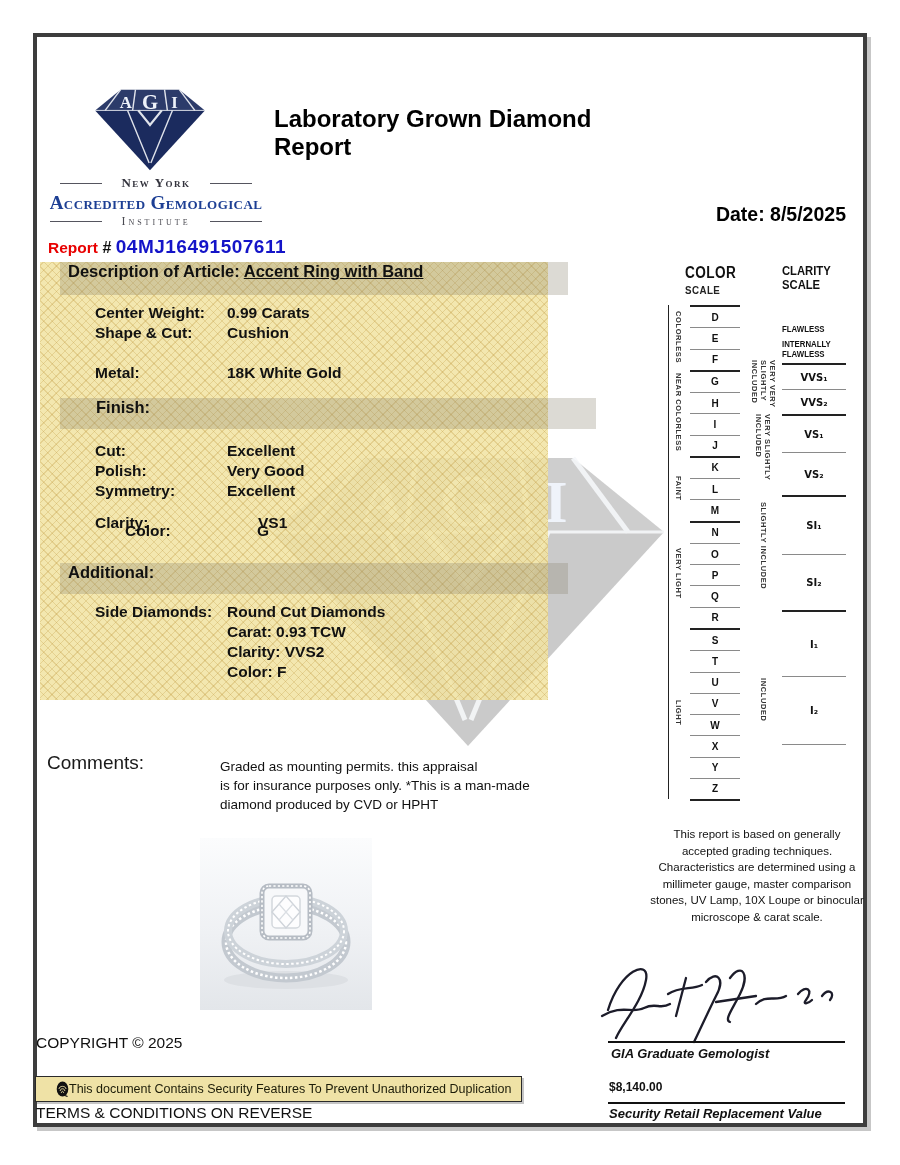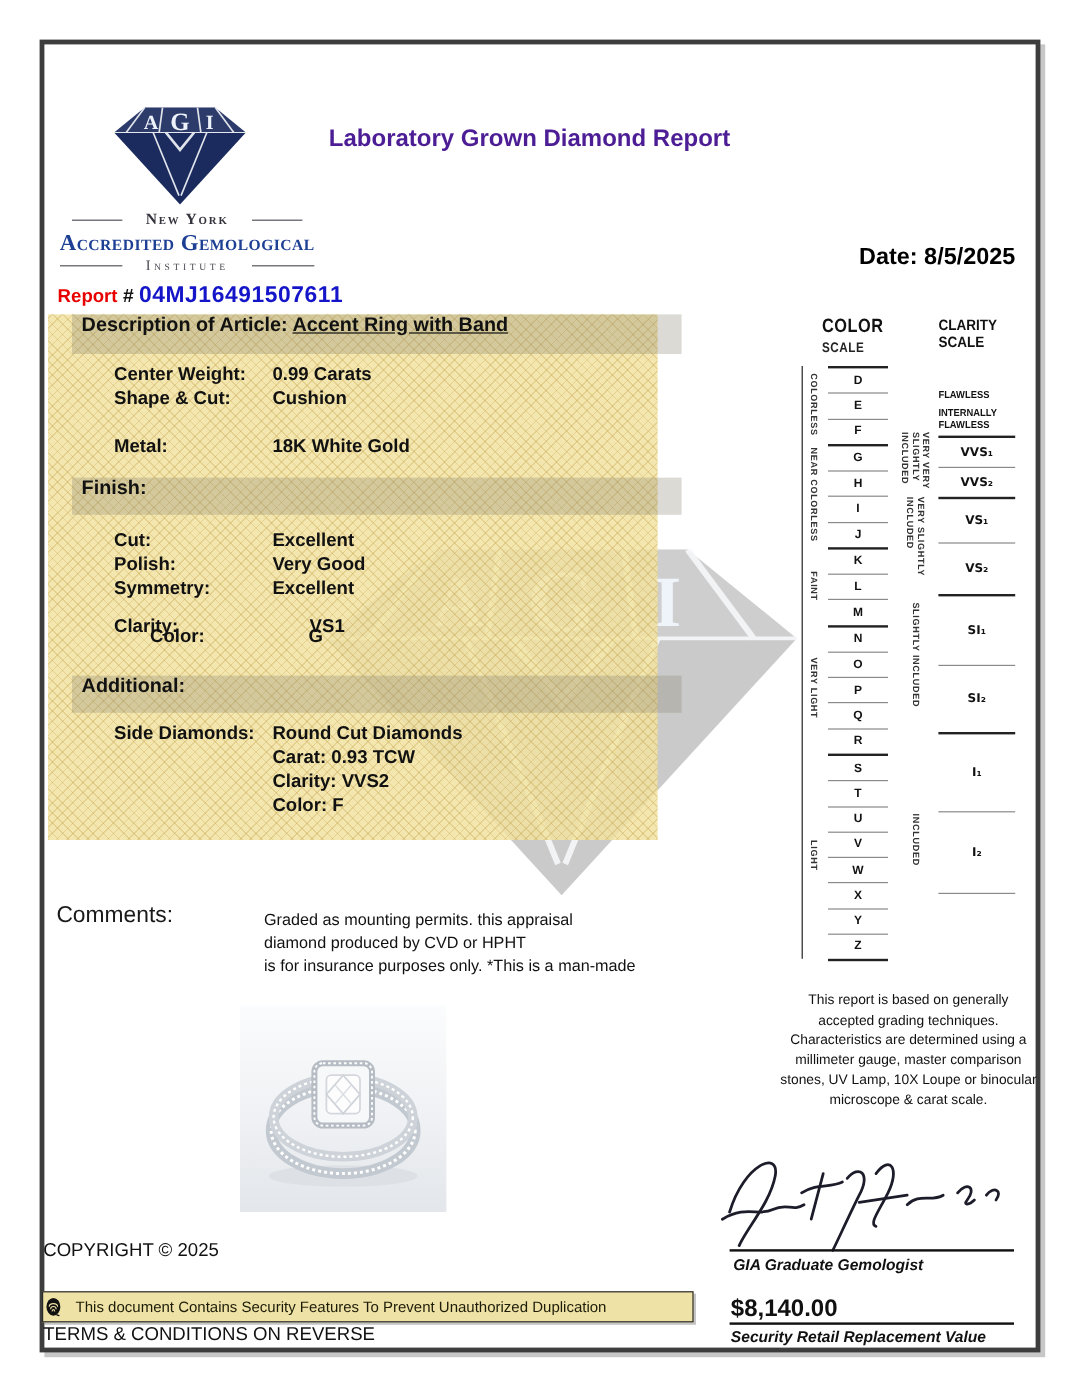--- a/index.html
+++ b/index.html
@@ -1,21 +1,21 @@
 <!DOCTYPE html>
 <html><head>
 <meta charset="utf-8">
 <style>
   html,body{margin:0;padding:0;background:#ffffff;}
   .page{position:relative;width:900px;height:1165px;background:#fff;font-family:"Liberation Sans",sans-serif;overflow:hidden;}
   .abs{position:absolute;}
   .frame{left:33px;top:33px;width:826px;height:1086px;border:4px solid #3d3d3d;box-shadow:4px 4px 0 rgba(130,130,130,0.45);}
 
   
-  .report-title{left:274px;top:105px;width:380px;font-size:20px;font-weight:bold;color:#4c1d95;}
+  .report-title{left:274px;top:105px;width:380px;font-size:24px;font-weight:bold;color:#000000;}
   .date-line{left:620px;top:203px;width:226px;text-align:right;font-size:19.5px;font-weight:bold;color:#000;}
   .report-line{left:48px;top:236px;font-weight:bold;}
   .report-line .lbl{color:#e80000;font-size:15.5px;}
   .report-line .hash{color:#111;font-size:16px;}
   .report-line .num{color:#1414c8;font-size:19px;letter-spacing:.5px;}
 
   
   .logo-text{left:36px;top:175px;width:240px;text-align:center;font-family:"Liberation Serif",serif;}
   .dashrow{display:flex;align-items:center;justify-content:center;gap:19px;}
   .dash{height:0;border-top:1.6px solid #55555e;}
@@ -57,27 +57,27 @@
   .kcells .c{display:flex;align-items:center;justify-content:center;font-size:10px;font-weight:bold;color:#111;border-bottom:1px solid #8a8a8a;font-family:"DejaVu Sans",sans-serif;}
   .kcells .gb{border-bottom:2px solid #222;}
   .flaw{position:absolute;left:42px;top:62px;font-size:8.5px;font-weight:bold;color:#111;line-height:10px;transform:scaleX(.92);transform-origin:left;}
   .flaw .f1{margin-bottom:5px;}
   .k-rlab{right:86px;width:32px;}
 
   
   .grading-note{left:650px;top:826px;width:214px;font-size:11.5px;line-height:16.5px;text-align:center;color:#111;}
   .sigline{left:608px;top:1041px;width:237px;border-top:2px solid #111;}
   .sigtitle{left:611px;top:1046px;font-size:13px;font-weight:bold;font-style:italic;color:#111;}
-  .amount{left:609px;top:1080px;font-size:20px;font-weight:bold;color:#111;}
+  .amount{left:609px;top:1080px;font-size:12px;font-weight:bold;color:#111;}
   .valline{left:608px;top:1102px;width:237px;border-top:2px solid #111;}
   .valcap{left:609px;top:1106px;font-size:13px;font-weight:bold;font-style:italic;color:#111;}
 
   
   .copyright{left:36px;top:1034px;font-size:15.5px;color:#111;}
-  .securitybox{left:35px;top:1076px;width:543px;height:26px;background:#efe2a6;border:1.5px solid #2a2a2a;box-sizing:border-box;display:flex;align-items:center;gap:12px;padding-left:2px;box-shadow:2px 2px 0 rgba(90,90,90,0.35);}
+  .securitybox{left:35px;top:1076px;width:487px;height:26px;background:#efe2a6;border:1.5px solid #2a2a2a;box-sizing:border-box;display:flex;align-items:center;gap:0;padding-left:20px;box-shadow:2px 2px 0 rgba(90,90,90,0.35);}
   .securitybox .sectext{font-size:12.5px;color:#1c1c08;}
   .terms{left:36px;top:1104px;font-size:15.5px;color:#111;}
 
   
   .ringphoto{left:200px;top:838px;width:172px;height:172px;background:linear-gradient(#fbfcfd 0%,#eff1f4 55%,#e3e6ea 100%);}
 </style>
 </head>
 <body>
 
 <div class="page">
@@ -148,21 +148,21 @@
     </div>
     <div class="spec-row" style="top:61px;">
       <div class="sl">Shape &amp; Cut:</div>
         <div>Cushion</div>
     </div>
     <div class="spec-row" style="top:101px;">
       <div class="sl">Metal:</div>
         <div>18K White Gold</div>
     </div>
 
-    <div class="strip" style="top:136px;height:31px;">
+    <div class="strip" style="top:136px;height:31px;padding-left:28px;">
       <div class="st">Finish:</div>
     </div>
     <div class="spec-row" style="top:179px;">
       <div class="sl">Cut:</div>
         <div>Excellent</div>
     </div>
     <div class="spec-row" style="top:199px;">
       <div class="sl">Polish:</div>
         <div>Very Good</div>
     </div>
@@ -189,22 +189,22 @@
         <div>Carat: 0.93 TCW</div>
         <div>Clarity: VVS2</div>
         <div>Color: F</div>
       </div>
     </div>
   </div>
 
   <div class="abs comments-label">Comments:</div>
   <div class="abs comments-text">
     <div>Graded as mounting permits. this appraisal</div>
+    <div>is for insurance purposes only. *This is a man-made</div>
     <div>diamond produced by CVD or HPHT</div>
-    <div>is for insurance purposes only. *This is a man-made</div>
   </div>
 
   <div class="abs cscale">
     <div class="sc-head1" style="position:absolute;left:21px;top:2px;">COLOR</div>
     <div class="sc-head2" style="position:absolute;left:21px;top:22px;">SCALE</div>
     <div class="axis"></div>
     <div class="rlab c-rlab" style="top:43px;height:64px;">COLORLESS</div>
     <div class="rlab c-rlab" style="top:107px;height:86px;">NEAR COLORLESS</div>
     <div class="rlab c-rlab" style="top:194px;height:64px;">FAINT</div>
     <div class="rlab c-rlab" style="top:258px;height:107px;">VERY LIGHT</div>

